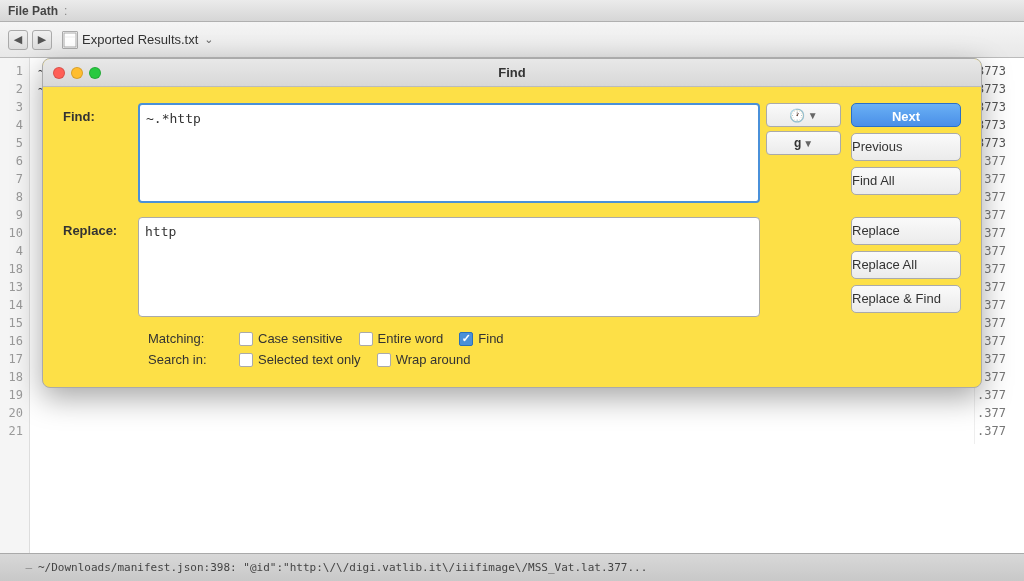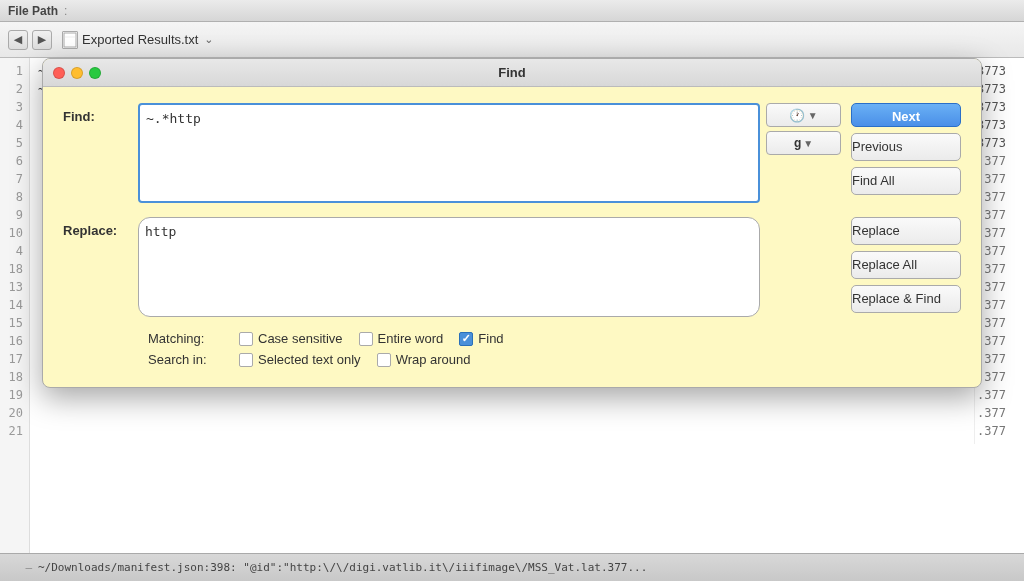--- a/index.html
+++ b/index.html
@@ -125,21 +125,21 @@
       left: 0;
       right: 0;
       bottom: 0;
       display: flex;
       align-items: flex-start;
       justify-content: center;
       padding-top: 0;
     }
     .find-dialog {
       width: 940px;
-      background: #fef9c3;
+      background: #fde047;
       border: 1px solid #aaa;
       border-radius: 8px;
       box-shadow: 0 10px 30px rgba(0,0,0,0.35);
       overflow: hidden;
       margin-top: 0;
     }
     .find-dialog-titlebar {
       height: 28px;
       background: linear-gradient(to bottom, #e8e8e8, #d8d8d8);
       border-bottom: 1px solid #bbb;
@@ -210,21 +210,21 @@
       color: #333;
       resize: none;
       outline: none;
       overflow-y: auto;
     }
     .replace-textarea {
       flex: 1;
       height: 100px;
       background: white;
       border: 1px solid #aaa;
-      border-radius: 12px;
+      border-radius: 4px;
       padding: 6px;
       font-family: monospace;
       font-size: 13px;
       color: #333;
       resize: none;
       outline: none;
     }
     .find-options-col {
       display: flex;
       flex-direction: column;

